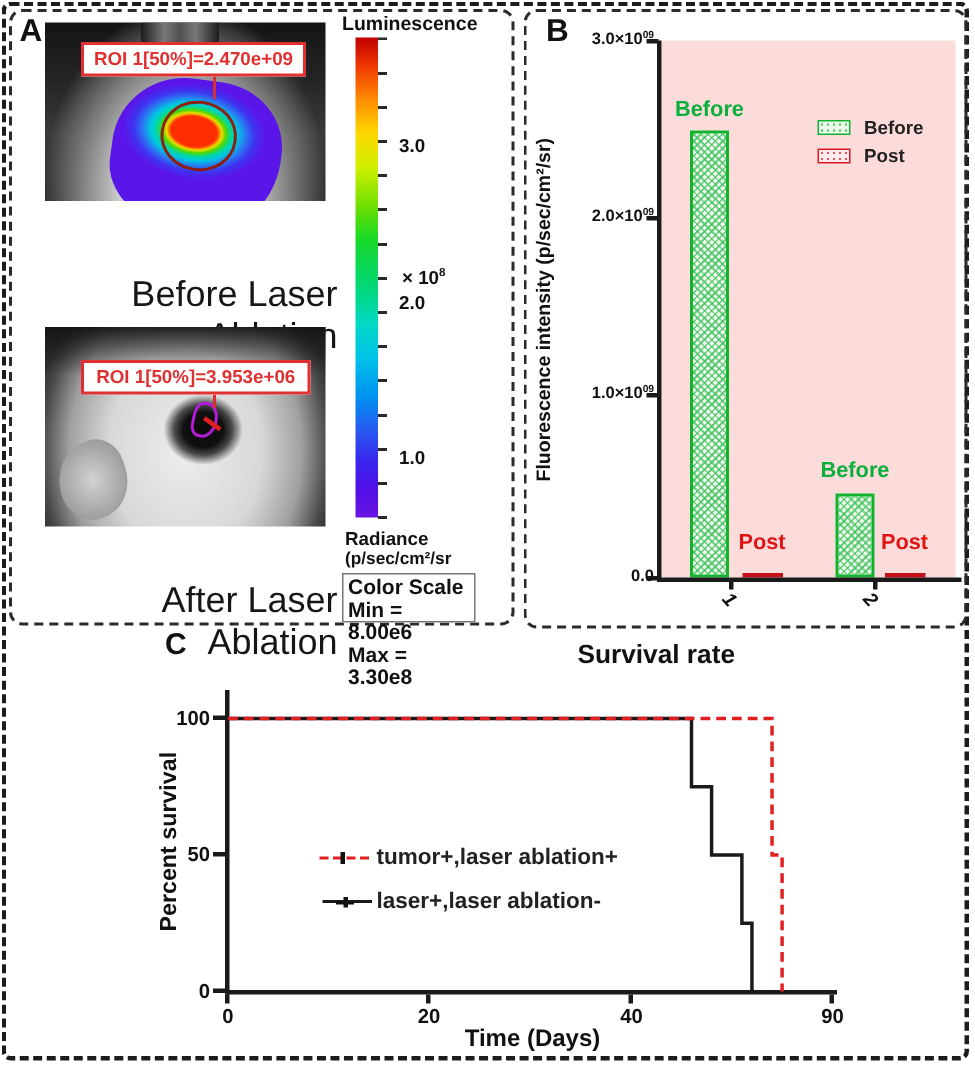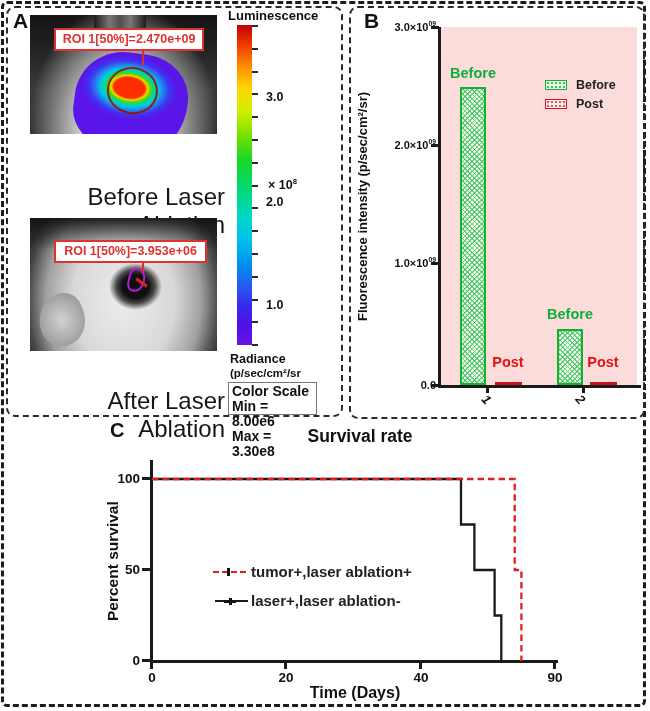--- a/index.html
+++ b/index.html
@@ -94,21 +94,21 @@
   .b-legend-row{display:flex;align-items:center;gap:9px;height:16px;}
   #b-legend{left:545px;top:77px;display:flex;flex-direction:column;gap:3px;}
   .sw{width:22px;height:10px;box-sizing:border-box;border:1.6px solid;}
   .sw-before{border-color:#12b22e;background-color:#eaf9ea;
     background-image:radial-gradient(circle at 2px 2px,#3ec25a 1px,transparent 1px);background-size:4px 4px;}
   .sw-post{border-color:#d81420;background-color:#fdeaea;
     background-image:radial-gradient(circle at 2px 2px,#e05560 1px,transparent 1px);background-size:4px 4px;}
   .b-legend-label{font-size:12.5px;font-weight:bold;color:#222;}
 
   
-  #c-title{left:230px;top:426px;width:260px;text-align:center;font-size:17.5px;font-weight:bold;}
+  #c-title{left:230px;top:426px;width:260px;text-align:right;font-size:17.5px;font-weight:bold;}
   #c-yaxis{left:150px;top:460px;width:3px;height:203px;background:#1a1a1a;}
   #c-xaxis{left:150px;top:660px;width:408px;height:3px;background:#1a1a1a;}
   .c-ytick{left:142px;width:8px;height:3px;background:#1a1a1a;}
   .c-yticklabel{width:34px;text-align:right;font-size:13.5px;font-weight:bold;left:106px;}
   .c-xtick{top:663px;width:3px;height:6px;background:#1a1a1a;}
   .c-xticklabel{font-size:13.5px;font-weight:bold;text-align:center;top:670px;width:32px;}
   #c-ylabel{left:103px;top:460px;height:203px;width:20px;display:flex;align-items:center;justify-content:center;
     writing-mode:vertical-rl;transform:rotate(180deg);font-size:15.5px;font-weight:bold;white-space:nowrap;}
   #c-xlabel{left:255px;top:684px;width:200px;text-align:center;font-size:16px;font-weight:bold;}
   #survival-svg{left:152px;top:479px;width:403px;height:182px;overflow:visible;}

